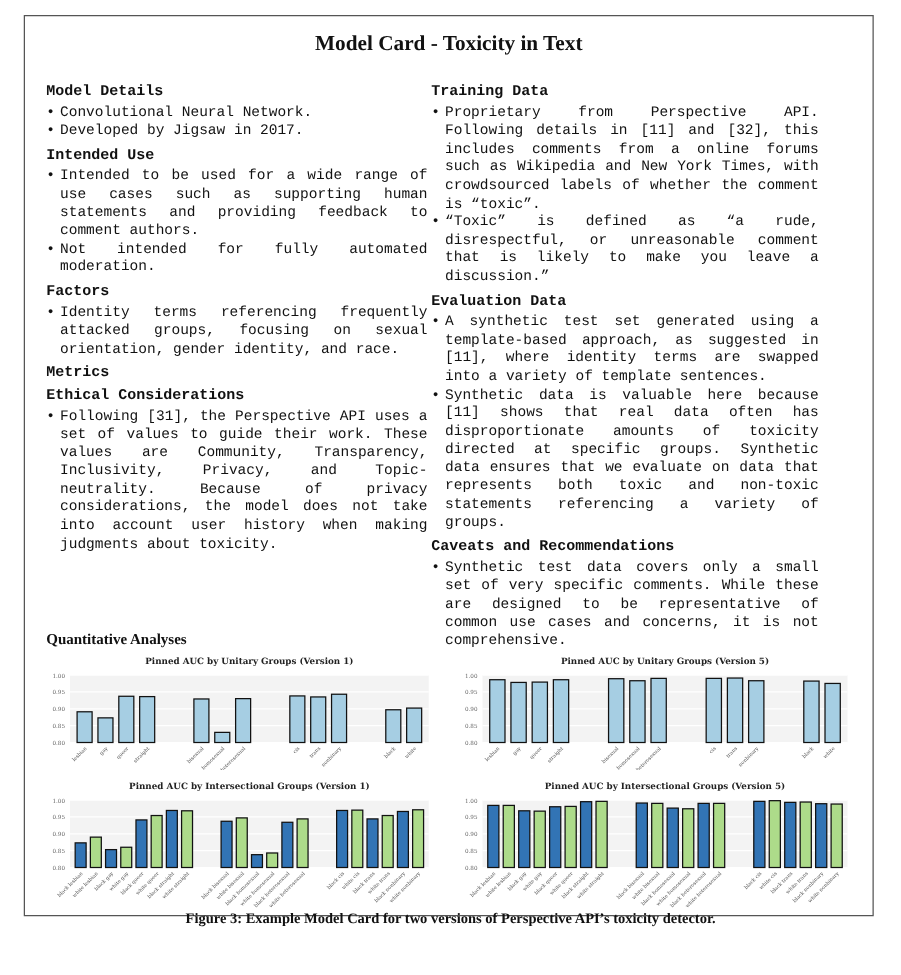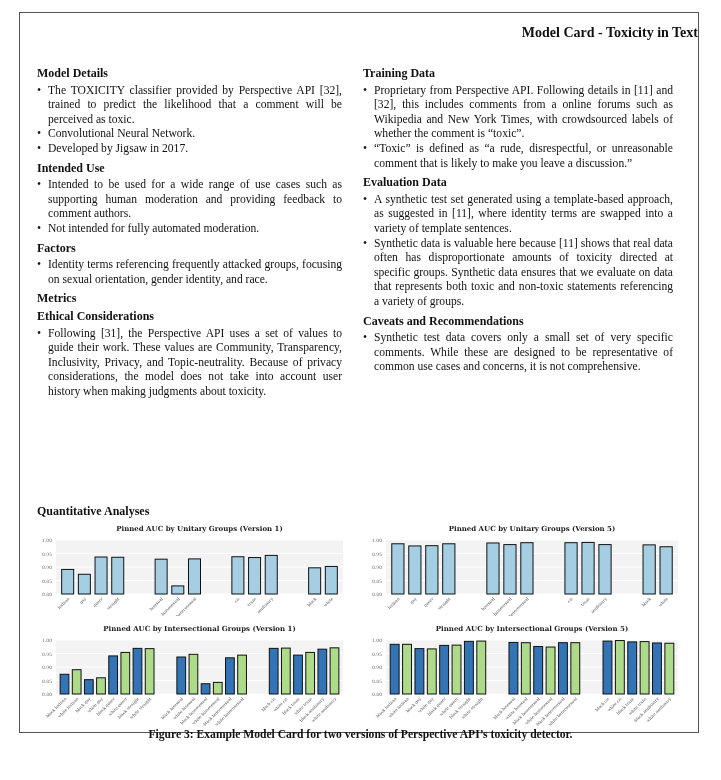--- a/index.html
+++ b/index.html
@@ -1,46 +1,45 @@
 <!DOCTYPE html>
 <html><head>
 <meta charset="utf-8">
 <style>
   html, body { margin: 0; padding: 0; background: #ffffff; }
   body { width: 721px; height: 780px; position: relative; font-family: "Liberation Serif", "DejaVu Serif", serif; color: #111; overflow: hidden; }
   .card { position: absolute; left: 19px; top: 12px; width: 680px; height: 721px; border: 1.5px solid #555; box-sizing: border-box; }
-  .card-title { position: absolute; left: 0; right: 0; top: 12px; text-align: right; font-weight: bold; font-size: 14px; }
-  .col { position: absolute; top: 53px; width: 305px; font-size: 11.6px; line-height: 14.6px; }
+  .card-title { position: absolute; left: 0; right: 0; top: 12px; text-align: center; font-weight: bold; font-size: 17px; }
+  .col { position: absolute; top: 53px; width: 305px; font-size: 11.6px; line-height: 14.6px; font-family: Liberation Mono, monospace; }
   .col.left { left: 17px; }
-  .col.right { left: 343px; width: 310px; }
+  .col.right { left: 325px; width: 310px; }
   .sec-h { font-weight: bold; font-size: 12px; margin: 0 0 3px 0; }
   ul { margin: 0 0 4px 0; padding: 0; list-style: none; }
   li { position: relative; padding-left: 11px; text-align: justify; }
   li::before { content: "\2022"; position: absolute; left: 0; top: 0; }
   .qa-h { position: absolute; left: 17px; top: 491px; font-weight: bold; font-size: 12px; text-align: center; }
   .chart { position: absolute; }
   .caption { position: absolute; left: 0; width: 721px; top: 728px; text-align: center; font-weight: bold; font-size: 11.6px; }
   svg text { font-family: "DejaVu Serif", serif; }
 </style>
 </head>
 <body>
 
 <div class="card">
   <div class="card-title">Model Card - Toxicity in Text</div>
 
   <div class="col left" id="left-col">
       <div class="sec-h">Model Details</div>
       <ul>
-        <li>The TOXICITY classifier provided by Perspective API [32], trained to predict the likelihood that a comment will be perceived as toxic.</li>
         <li>Convolutional Neural Network.</li>
         <li>Developed by Jigsaw in 2017.</li>
       </ul>
       <div class="sec-h">Intended Use</div>
       <ul>
-        <li>Intended to be used for a wide range of use cases such as supporting human moderation and providing feedback to comment authors.</li>
+        <li>Intended to be used for a wide range of use cases such as supporting human statements and providing feedback to comment authors.</li>
         <li>Not intended for fully automated moderation.</li>
       </ul>
       <div class="sec-h">Factors</div>
       <ul>
         <li>Identity terms referencing frequently attacked groups, focusing on sexual orientation, gender identity, and race.</li>
       </ul>
       <div class="sec-h">Metrics</div>
       <div class="sec-h">Ethical Considerations</div>
       <ul>
         <li>Following [31], the Perspective API uses a set of values to guide their work. These values are Community, Transparency, Inclusivity, Privacy, and Topic-neutrality. Because of privacy considerations, the model does not take into account user history when making judgments about toxicity.</li>

